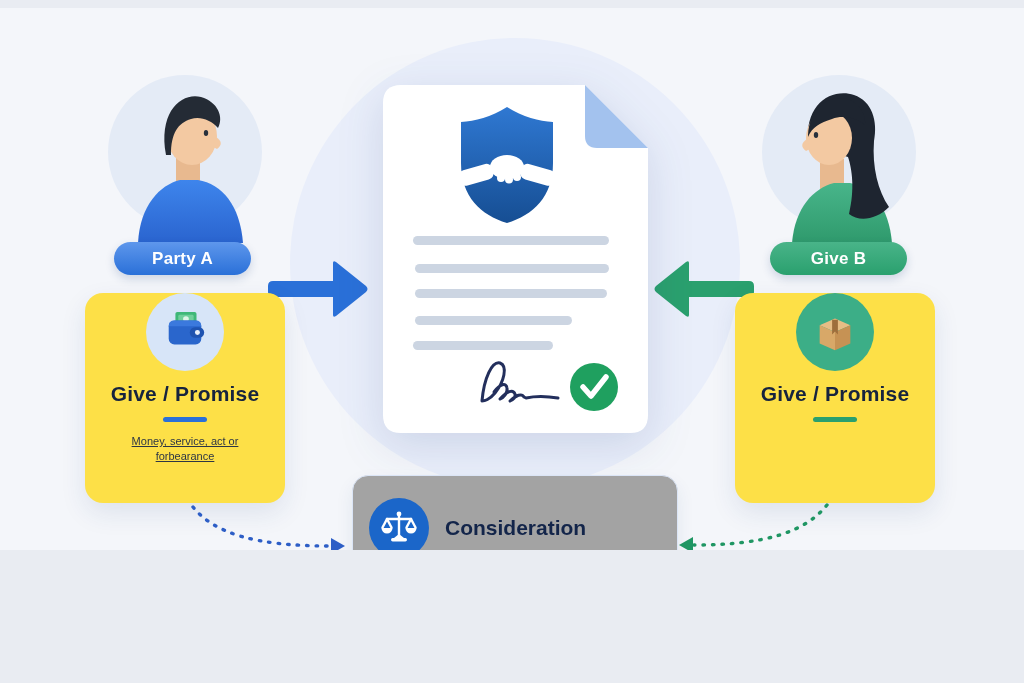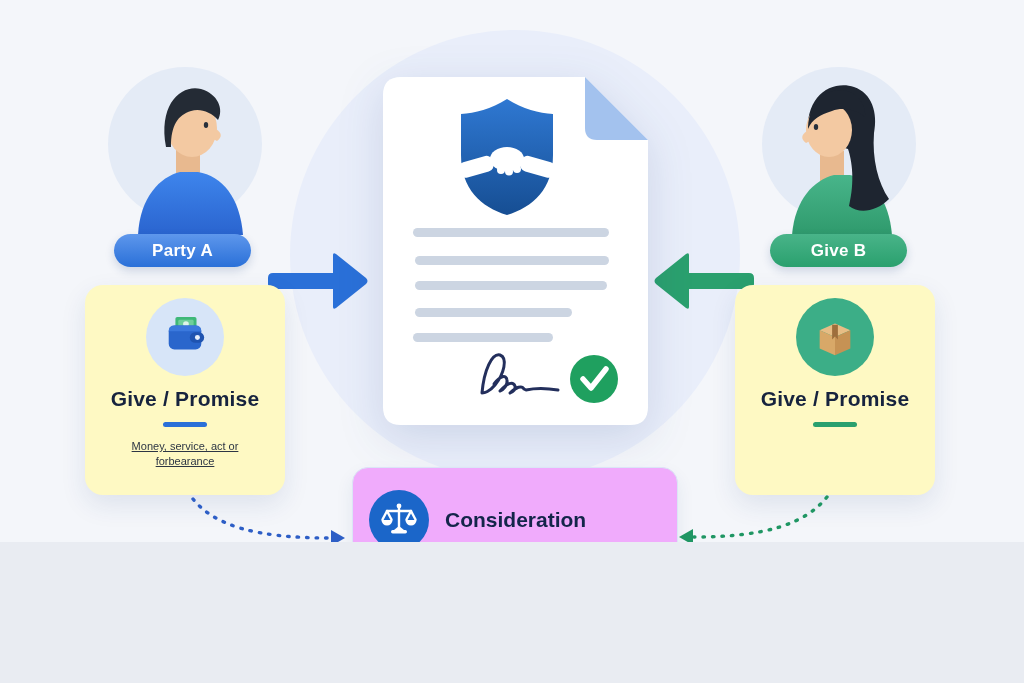--- a/index.html
+++ b/index.html
@@ -1,18 +1,18 @@
 <!DOCTYPE html>
 <html style="--party-a-accent: #2a70d8; --party-b-accent: #2aa06e; --consideration-accent: #1b66c9; --check-green: #1fa05f; --shield-blue: #1f5cac; --fold-blue: #a3c2ee; --title-navy: #16233e; --body-text: #2d3644; --background: #f4f6fa; --background-circle: #e9eefa;"><head>
 <meta charset="utf-8">
 <style>
   html,body{margin:0;padding:0;background:#e9ecf2;}
   *{box-sizing:border-box;}
   .stage{
-    position:relative;width:1024px;height:542px;margin:0 auto;
+    position:relative;width:1024px;height:542px;margin:8px auto;
     background:#f4f6fa;overflow:hidden;
     font-family:"Liberation Sans","DejaVu Sans",sans-serif;
   }
   .bg-circle{
     position:absolute;left:290px;top:30px;width:450px;height:450px;
     border-radius:50%;background:#e9eefa;
   }
   
   .avatar{position:absolute;width:154px;height:168px;}
   .avatar-a{left:108px;top:67px;}
@@ -32,23 +32,23 @@
   
   .arrow{position:absolute;top:248px;}
   .arrow-blue{left:265px;}
   .arrow-green{left:652px;}
   .arrow-blue path{fill:var(--party-a-accent,#2a70d8);}
   .arrow-green path{fill:var(--party-b-accent,#2aa06e);}
   
   .doc{position:absolute;left:383px;top:77px;filter:drop-shadow(0 12px 22px rgba(30,60,120,.14));}
   
   .card{
-    position:absolute;top:285px;width:200px;height:210px;background:#fef9c3;
+    position:absolute;top:285px;width:200px;height:210px;background:#fde047;
     border-radius:18px;box-shadow:0 10px 26px rgba(30,60,120,.10);
-    display:flex;flex-direction:column;align-items:center;padding-top:13px;
+    display:flex;flex-direction:column;align-items:center;padding-top:0;
   }
   .card-a{left:85px;}
   .card-b{left:735px;}
   .icon-circle{
     width:78px;height:78px;border-radius:50%;
     display:flex;align-items:center;justify-content:center;flex:0 0 auto;
   }
   .icon-circle.soft-blue{background:#d7e5f8;}
   .icon-circle.green{background:#3cae87;}
   .card-title{
@@ -57,21 +57,21 @@
   .divider{width:44px;height:5px;border-radius:3px;margin-top:11px;}
   .divider.blue{background:var(--party-a-accent,#2a70d8);}
   .divider.green{background:var(--party-b-accent,#2aa06e);}
   .card-desc{
     margin:12px auto 0 auto;width:162px;text-align:center;
     font-size:11px;line-height:1.38;color:#2d3644;text-decoration:underline;
   }
   
   .consideration{
     position:absolute;left:352px;top:467px;width:326px;height:106px;
-    background:#f0abfc;border:1px solid #dbe5f6;border-radius:16px;
+    background:#a3a3a3;border:1px solid #dbe5f6;border-radius:16px;
     box-shadow:0 8px 18px rgba(30,60,120,.08);
     display:flex;align-items:center;padding:0 18px 0 16px;gap:16px;
   }
   .consideration .icon-circle.big-blue{
     width:60px;height:60px;background:var(--consideration-accent,#1b66c9);
   }
   .consideration-title{margin:0;font-size:21px;font-weight:bold;color:#13254a;}
   .consideration-desc{margin:4px 0 0 0;width:232px;font-size:16px;line-height:1.32;color:#333c4c;}
   
   .connectors{position:absolute;left:0;top:0;pointer-events:none;}

